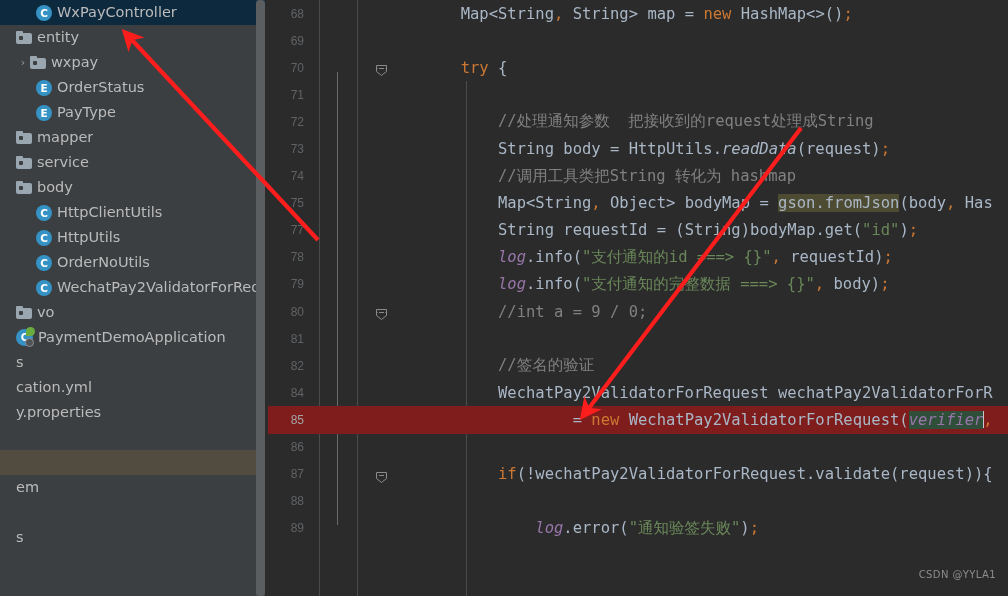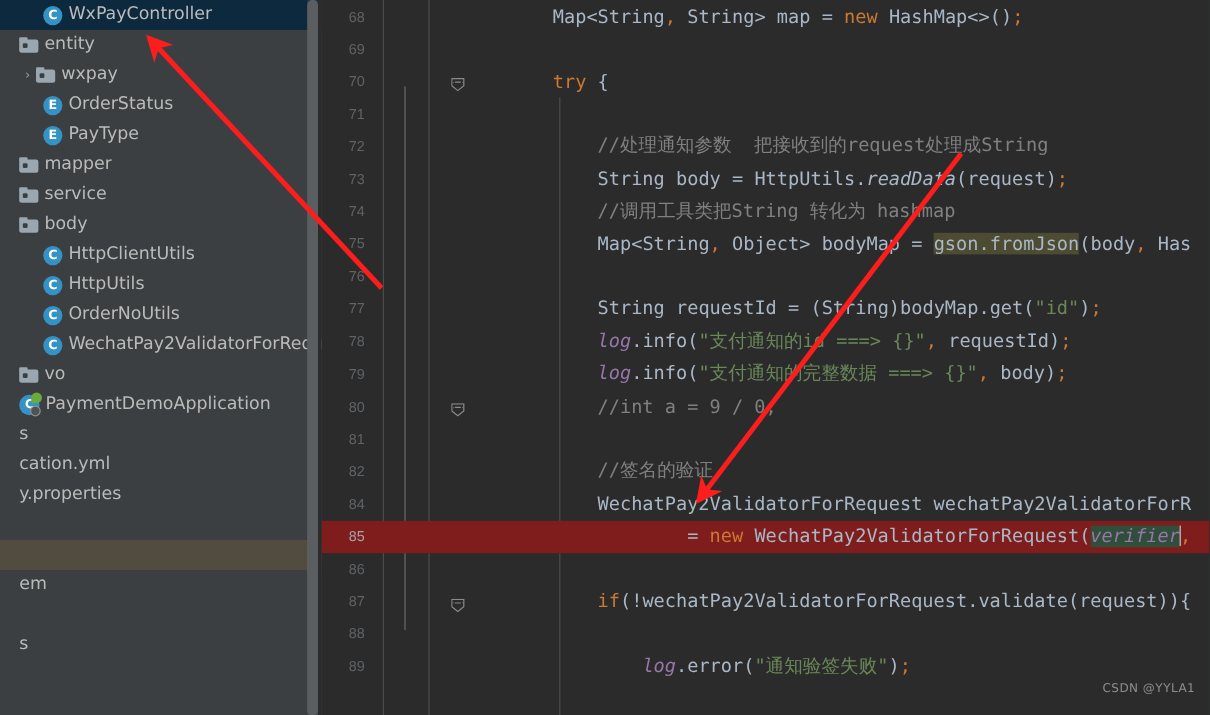--- a/index.html
+++ b/index.html
@@ -451,21 +451,20 @@
         <div class="code-line"><div class="gutter-num">69</div><div class="gutter-fold"></div><div class="gutter-pad"></div><div class="code-text"></div></div>
         <div class="code-line"><div class="gutter-num">70</div><div class="gutter-fold"><span class="fold-marker down"><svg width="12" height="12" viewBox="0 0 12 12">
                 <path d="M0.5 0.5 H10.5 V6.5 L5.5 10.5 L0.5 6.5 Z" fill="none" stroke="#8a8a8a" stroke-width="1"></path>
                 <path d="M3 3.5 H8" stroke="#8a8a8a" stroke-width="1"></path>
               </svg></span></div><div class="gutter-pad"></div><div class="code-text">        <span class="kw">try</span><span class="plain"> </span><span class="plain">{</span></div></div>
         <div class="code-line"><div class="gutter-num">71</div><div class="gutter-fold"></div><div class="gutter-pad"></div><div class="code-text"></div></div>
         <div class="code-line"><div class="gutter-num">72</div><div class="gutter-fold"></div><div class="gutter-pad"></div><div class="code-text">            <span class="cmt">//处理通知参数  把接收到的request处理成String</span></div></div>
         <div class="code-line"><div class="gutter-num">73</div><div class="gutter-fold"></div><div class="gutter-pad"></div><div class="code-text">            <span class="plain">String</span><span class="plain"> </span><span class="plain">body</span><span class="plain"> </span><span class="plain">=</span><span class="plain"> </span><span class="plain">HttpUtils</span><span class="plain">.</span><span class="mth">readData</span><span class="plain">(</span><span class="plain">request</span><span class="plain">)</span><span class="semi">;</span></div></div>
         <div class="code-line"><div class="gutter-num">74</div><div class="gutter-fold"></div><div class="gutter-pad"></div><div class="code-text">            <span class="cmt">//调用工具类把String 转化为 hashmap</span></div></div>
         <div class="code-line"><div class="gutter-num">75</div><div class="gutter-fold"></div><div class="gutter-pad"></div><div class="code-text">            <span class="plain">Map</span><span class="plain">&lt;</span><span class="plain">String</span><span class="semi">,</span><span class="plain"> </span><span class="plain">Object</span><span class="plain">&gt;</span><span class="plain"> </span><span class="plain">bodyMap</span><span class="plain"> </span><span class="plain">=</span><span class="plain"> </span><span class="hl-ident"><span class="plain">gson</span><span class="plain">.</span><span class="plain">fromJson</span></span><span class="plain">(</span><span class="plain">body</span><span class="semi">,</span><span class="plain"> </span><span class="plain">Has</span></div></div>
-        <div class="code-line"><div class="gutter-num">76</div><div class="gutter-fold"></div><div class="gutter-pad"></div><div class="code-text"></div></div>
         <div class="code-line"><div class="gutter-num">77</div><div class="gutter-fold"></div><div class="gutter-pad"></div><div class="code-text">            <span class="plain">String</span><span class="plain"> </span><span class="plain">requestId</span><span class="plain"> </span><span class="plain">=</span><span class="plain"> </span><span class="plain">(</span><span class="plain">String</span><span class="plain">)</span><span class="plain">bodyMap</span><span class="plain">.</span><span class="plain">get</span><span class="plain">(</span><span class="str">"id"</span><span class="plain">)</span><span class="semi">;</span></div></div>
         <div class="code-line"><div class="gutter-num">78</div><div class="gutter-fold"></div><div class="gutter-pad"></div><div class="code-text">            <span class="fld">log</span><span class="plain">.</span><span class="plain">info</span><span class="plain">(</span><span class="str">"支付通知的id ===&gt; {}"</span><span class="semi">,</span><span class="plain"> </span><span class="plain">requestId</span><span class="plain">)</span><span class="semi">;</span></div></div>
         <div class="code-line"><div class="gutter-num">79</div><div class="gutter-fold"></div><div class="gutter-pad"></div><div class="code-text">            <span class="fld">log</span><span class="plain">.</span><span class="plain">info</span><span class="plain">(</span><span class="str">"支付通知的完整数据 ===&gt; {}"</span><span class="semi">,</span><span class="plain"> </span><span class="plain">body</span><span class="plain">)</span><span class="semi">;</span></div></div>
         <div class="code-line"><div class="gutter-num">80</div><div class="gutter-fold"><span class="fold-marker down"><svg width="12" height="12" viewBox="0 0 12 12">
                 <path d="M0.5 0.5 H10.5 V6.5 L5.5 10.5 L0.5 6.5 Z" fill="none" stroke="#8a8a8a" stroke-width="1"></path>
                 <path d="M3 3.5 H8" stroke="#8a8a8a" stroke-width="1"></path>
               </svg></span></div><div class="gutter-pad"></div><div class="code-text">            <span class="cmt">//int a = 9 / 0;</span></div></div>
         <div class="code-line"><div class="gutter-num">81</div><div class="gutter-fold"></div><div class="gutter-pad"></div><div class="code-text"></div></div>
         <div class="code-line"><div class="gutter-num">82</div><div class="gutter-fold"></div><div class="gutter-pad"></div><div class="code-text">            <span class="cmt">//签名的验证</span></div></div>
         <div class="code-line"><div class="gutter-num">84</div><div class="gutter-fold"></div><div class="gutter-pad"></div><div class="code-text">            <span class="plain">WechatPay2ValidatorForRequest</span><span class="plain"> </span><span class="plain">wechatPay2ValidatorForR</span></div></div>

